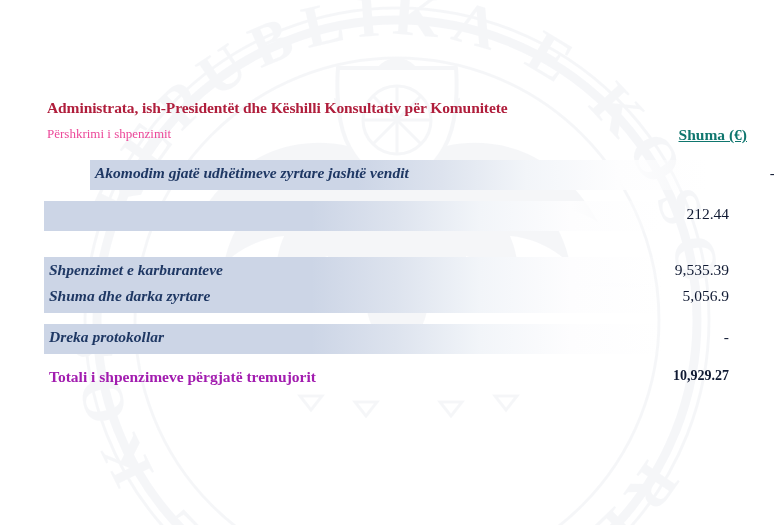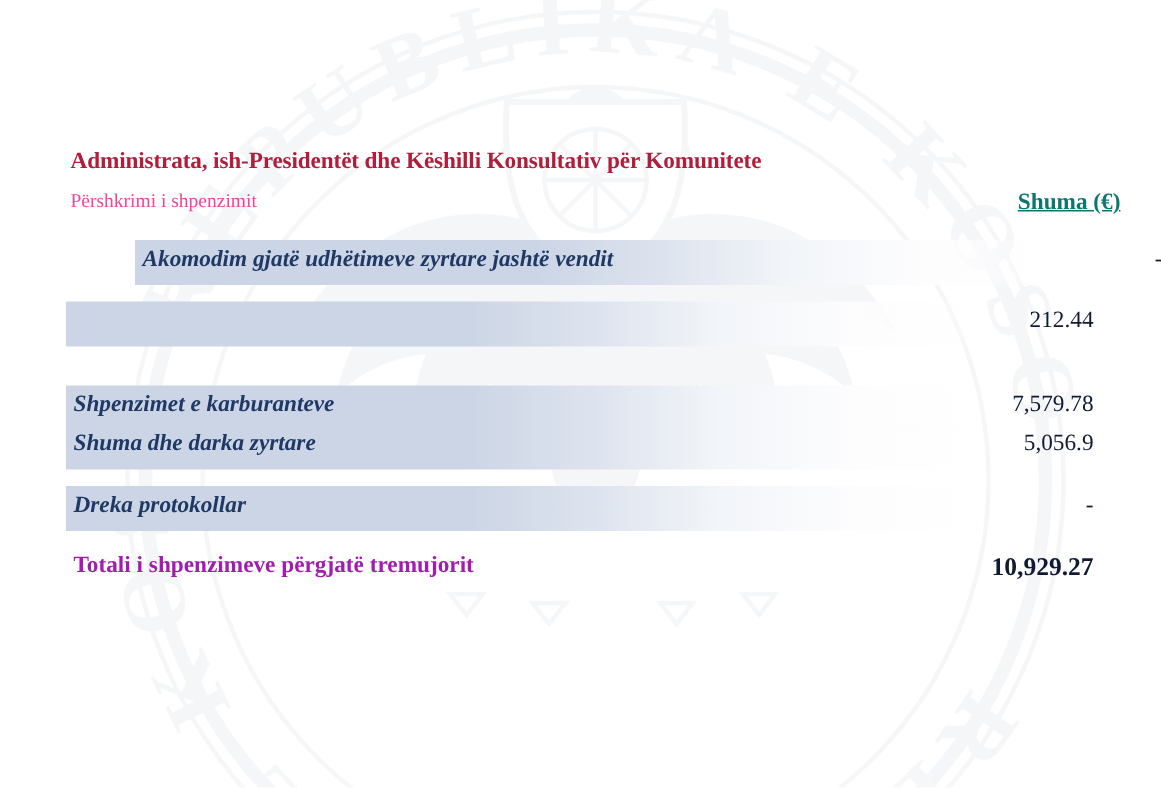--- a/index.html
+++ b/index.html
@@ -127,21 +127,21 @@
     top: 0;
     font-size: 15.5px;
     font-weight: bold;
     color: #a21caf;
     white-space: nowrap;
   }
   #total-row .amount {
     position: absolute;
     right: 18px;
     top: 0;
-    font-size: 17px;
+    font-size: 14px;
     font-weight: bold;
     color: #101a33;
     white-space: nowrap;
   }
 </style>
 </head>
 <body>
 
 <svg id="watermark" viewBox="0 0 774 525" xmlns="http://www.w3.org/2000/svg">
   <defs>
@@ -245,21 +245,21 @@
   </div>
 
   <div class="exp-row" style="top:201px;">
     <div class="band"></div>
     <div class="amount">212.44</div>
   </div>
 
   <div class="exp-row" style="top:242px;margin-top:15px;">
     <div class="band"></div>
     <div class="label">Shpenzimet e karburanteve</div>
-    <div class="amount">7,579.78</div>
+    <div class="amount">9,535.39</div>
   </div>
 
   <div class="exp-row" style="top:283px;">
     <div class="band"></div>
     <div class="label">Shuma dhe darka zyrtare</div>
     <div class="amount">5,056.9</div>
   </div>
 
   <div class="exp-row" style="top:324px;">
     <div class="band"></div>

